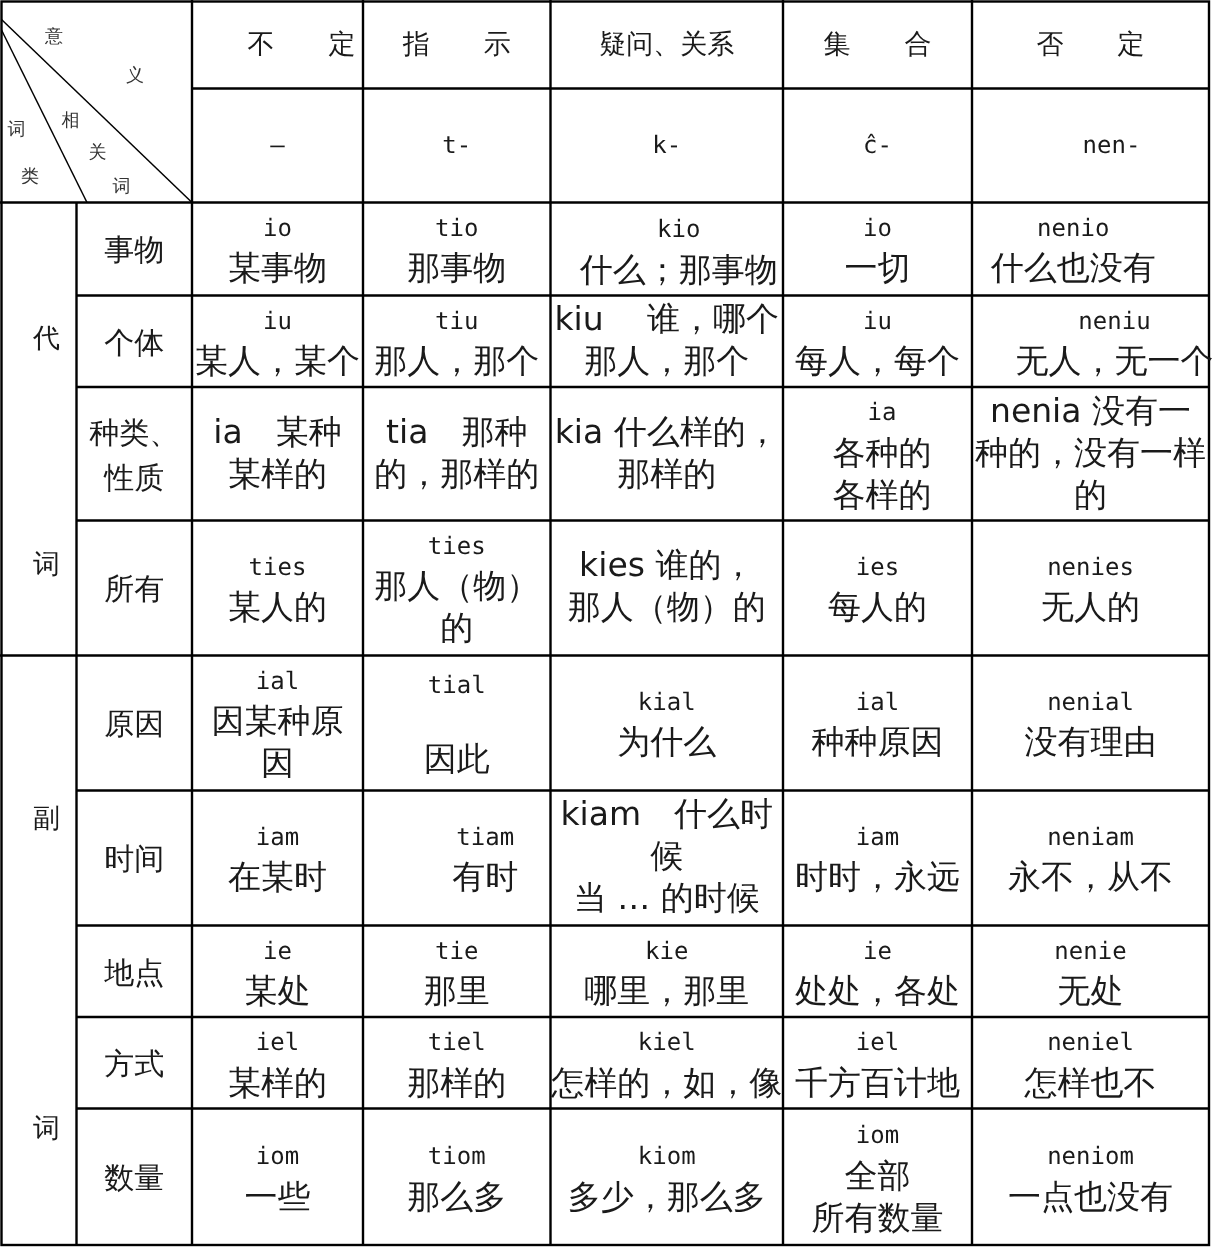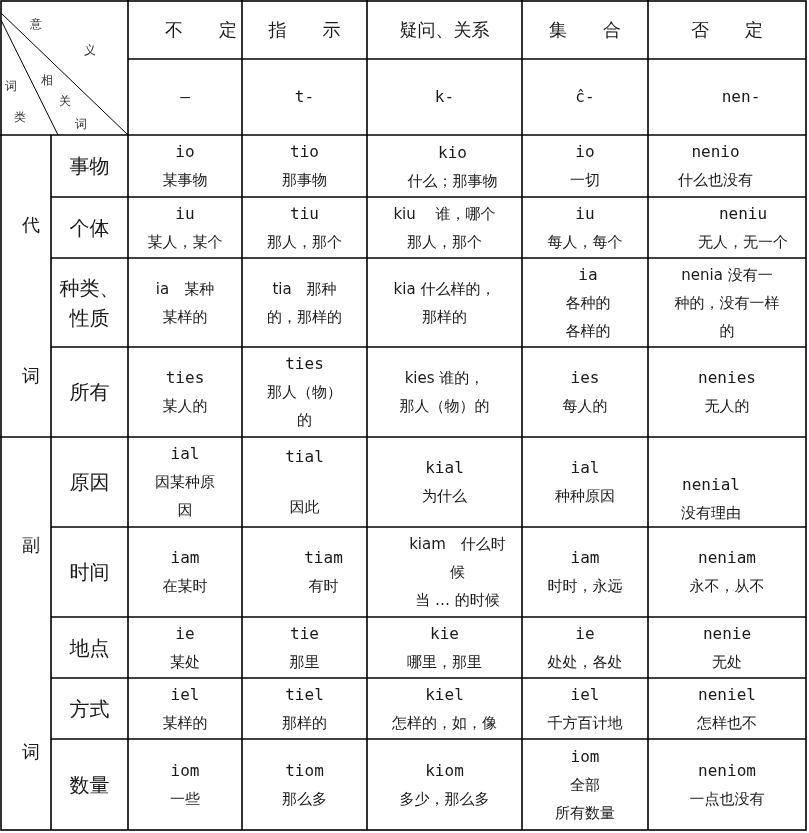--- a/index.html
+++ b/index.html
@@ -3,21 +3,21 @@
 <meta charset="utf-8">
 <style>
   html, body { margin: 0; padding: 0; background: #ffffff; }
   body { width: 809px; height: 833px; position: relative; overflow: hidden;
          font-family: "DejaVu Serif", "Liberation Serif", serif; color: #1a1a1a; }
   #grid { position: absolute; left: 0; top: 0; width: 809px; height: 833px; }
   .cell { position: absolute; box-sizing: border-box; display: flex; flex-direction: column;
           align-items: center; justify-content: center; text-align: center;
           font-size: 18px; line-height: 28px; }
   .cell .mono { font-family: "DejaVu Sans Mono", "Liberation Mono", monospace; font-size: 16px; line-height: 28px; }
-  .cell .cn { font-family: "DejaVu Sans", "Liberation Sans", sans-serif; font-size: 15px; line-height: 28px; white-space: pre; }
+  .cell .cn { font-family: "DejaVu Sans", "Liberation Sans", sans-serif; font-size: 22px; line-height: 28px; white-space: pre; }
   .hdr { font-family: "DejaVu Sans", "Liberation Sans", sans-serif; font-size: 18px; letter-spacing: 0; }
   .affix { font-family: "DejaVu Sans Mono", "Liberation Mono", monospace; font-size: 16px; }
   .corner-label { position: absolute; font-family: "DejaVu Sans", "Liberation Sans", sans-serif;
                   font-size: 12px; color: #333; }
   .vert { position: absolute; font-family: "DejaVu Sans", "Liberation Sans", sans-serif; font-size: 18px; }
   .rowlabel { font-family: "DejaVu Sans", "Liberation Sans", sans-serif; font-size: 20px; line-height: 30px; }
   svg.lines { position: absolute; left: 0; top: 0; }
 </style>
 </head>
 <body>
@@ -208,36 +208,36 @@
         <span class="cn">因此</span>
       </div>
       <div class="cell" style="left: 367px; top: 437px; width: 155px; height: 90px;">
         <span class="mono">kial</span>
         <span class="cn">为什么</span>
       </div>
       <div class="cell" style="left: 522px; top: 437px; width: 126px; height: 90px;">
         <span class="mono">ial</span>
         <span class="cn">种种原因</span>
       </div>
-      <div class="cell" style="left: 632px; top: 437px; width: 158px; height: 90px; justify-content: flex-end;">
+      <div class="cell" style="left: 648px; top: 437px; width: 158px; height: 90px;">
         <span class="mono">nenial</span>
         <span class="cn">没有理由</span>
       </div>
       <div class="cell rowlabel" style="left: 51px; top: 527px; width: 77px; height: 90px;">
         <span>时间</span>
       </div>
       <div class="cell" style="left: 128px; top: 527px; width: 114px; height: 90px;">
         <span class="mono">iam</span>
         <span class="cn">在某时</span>
       </div>
       <div class="cell" style="left: 242px; top: 527px; width: 125px; height: 90px; padding-left: 38px;">
         <span class="mono">tiam</span>
         <span class="cn">有时</span>
       </div>
-      <div class="cell" style="left: 380px; top: 527px; width: 155px; height: 90px; border-radius: 31px;">
+      <div class="cell" style="left: 367px; top: 527px; width: 155px; height: 90px; border-radius: 31px;">
         <span class="cn">kiam　什么时</span>
         <span class="cn">候</span>
         <span class="cn">当 … 的时候</span>
       </div>
       <div class="cell" style="left: 522px; top: 527px; width: 126px; height: 90px;">
         <span class="mono">iam</span>
         <span class="cn">时时，永远</span>
       </div>
       <div class="cell" style="left: 648px; top: 527px; width: 158px; height: 90px;">
         <span class="mono">neniam</span>

